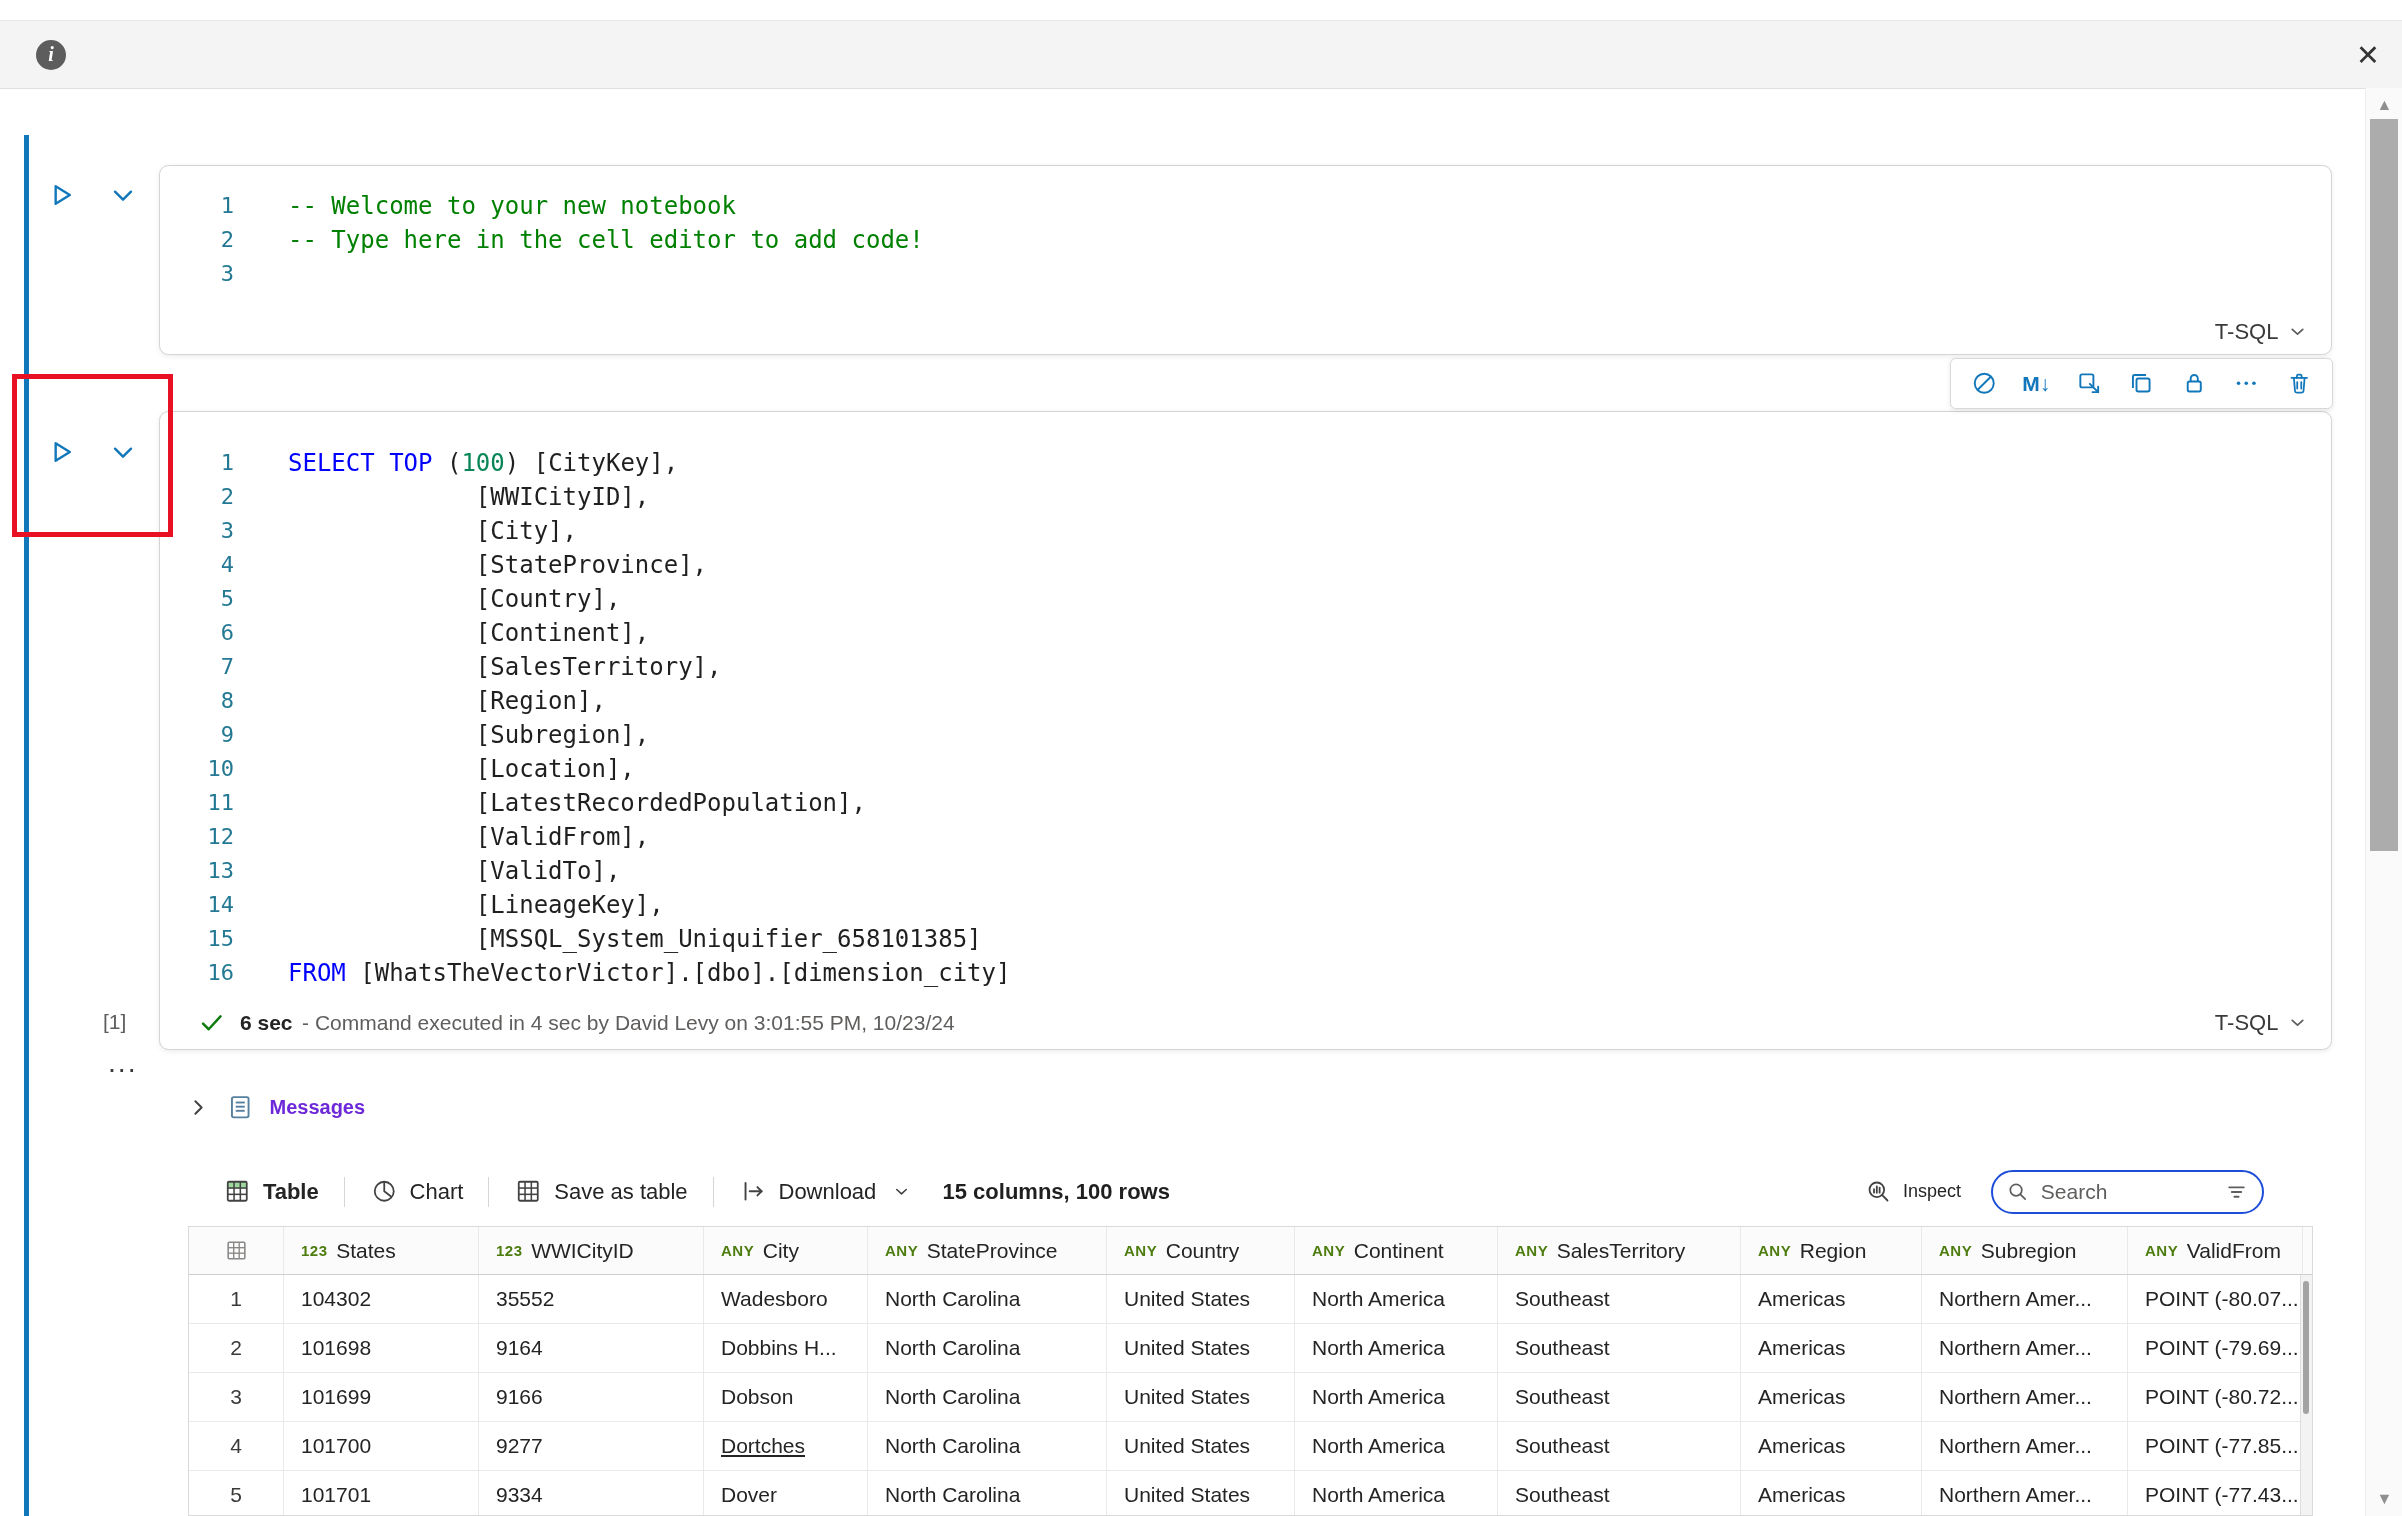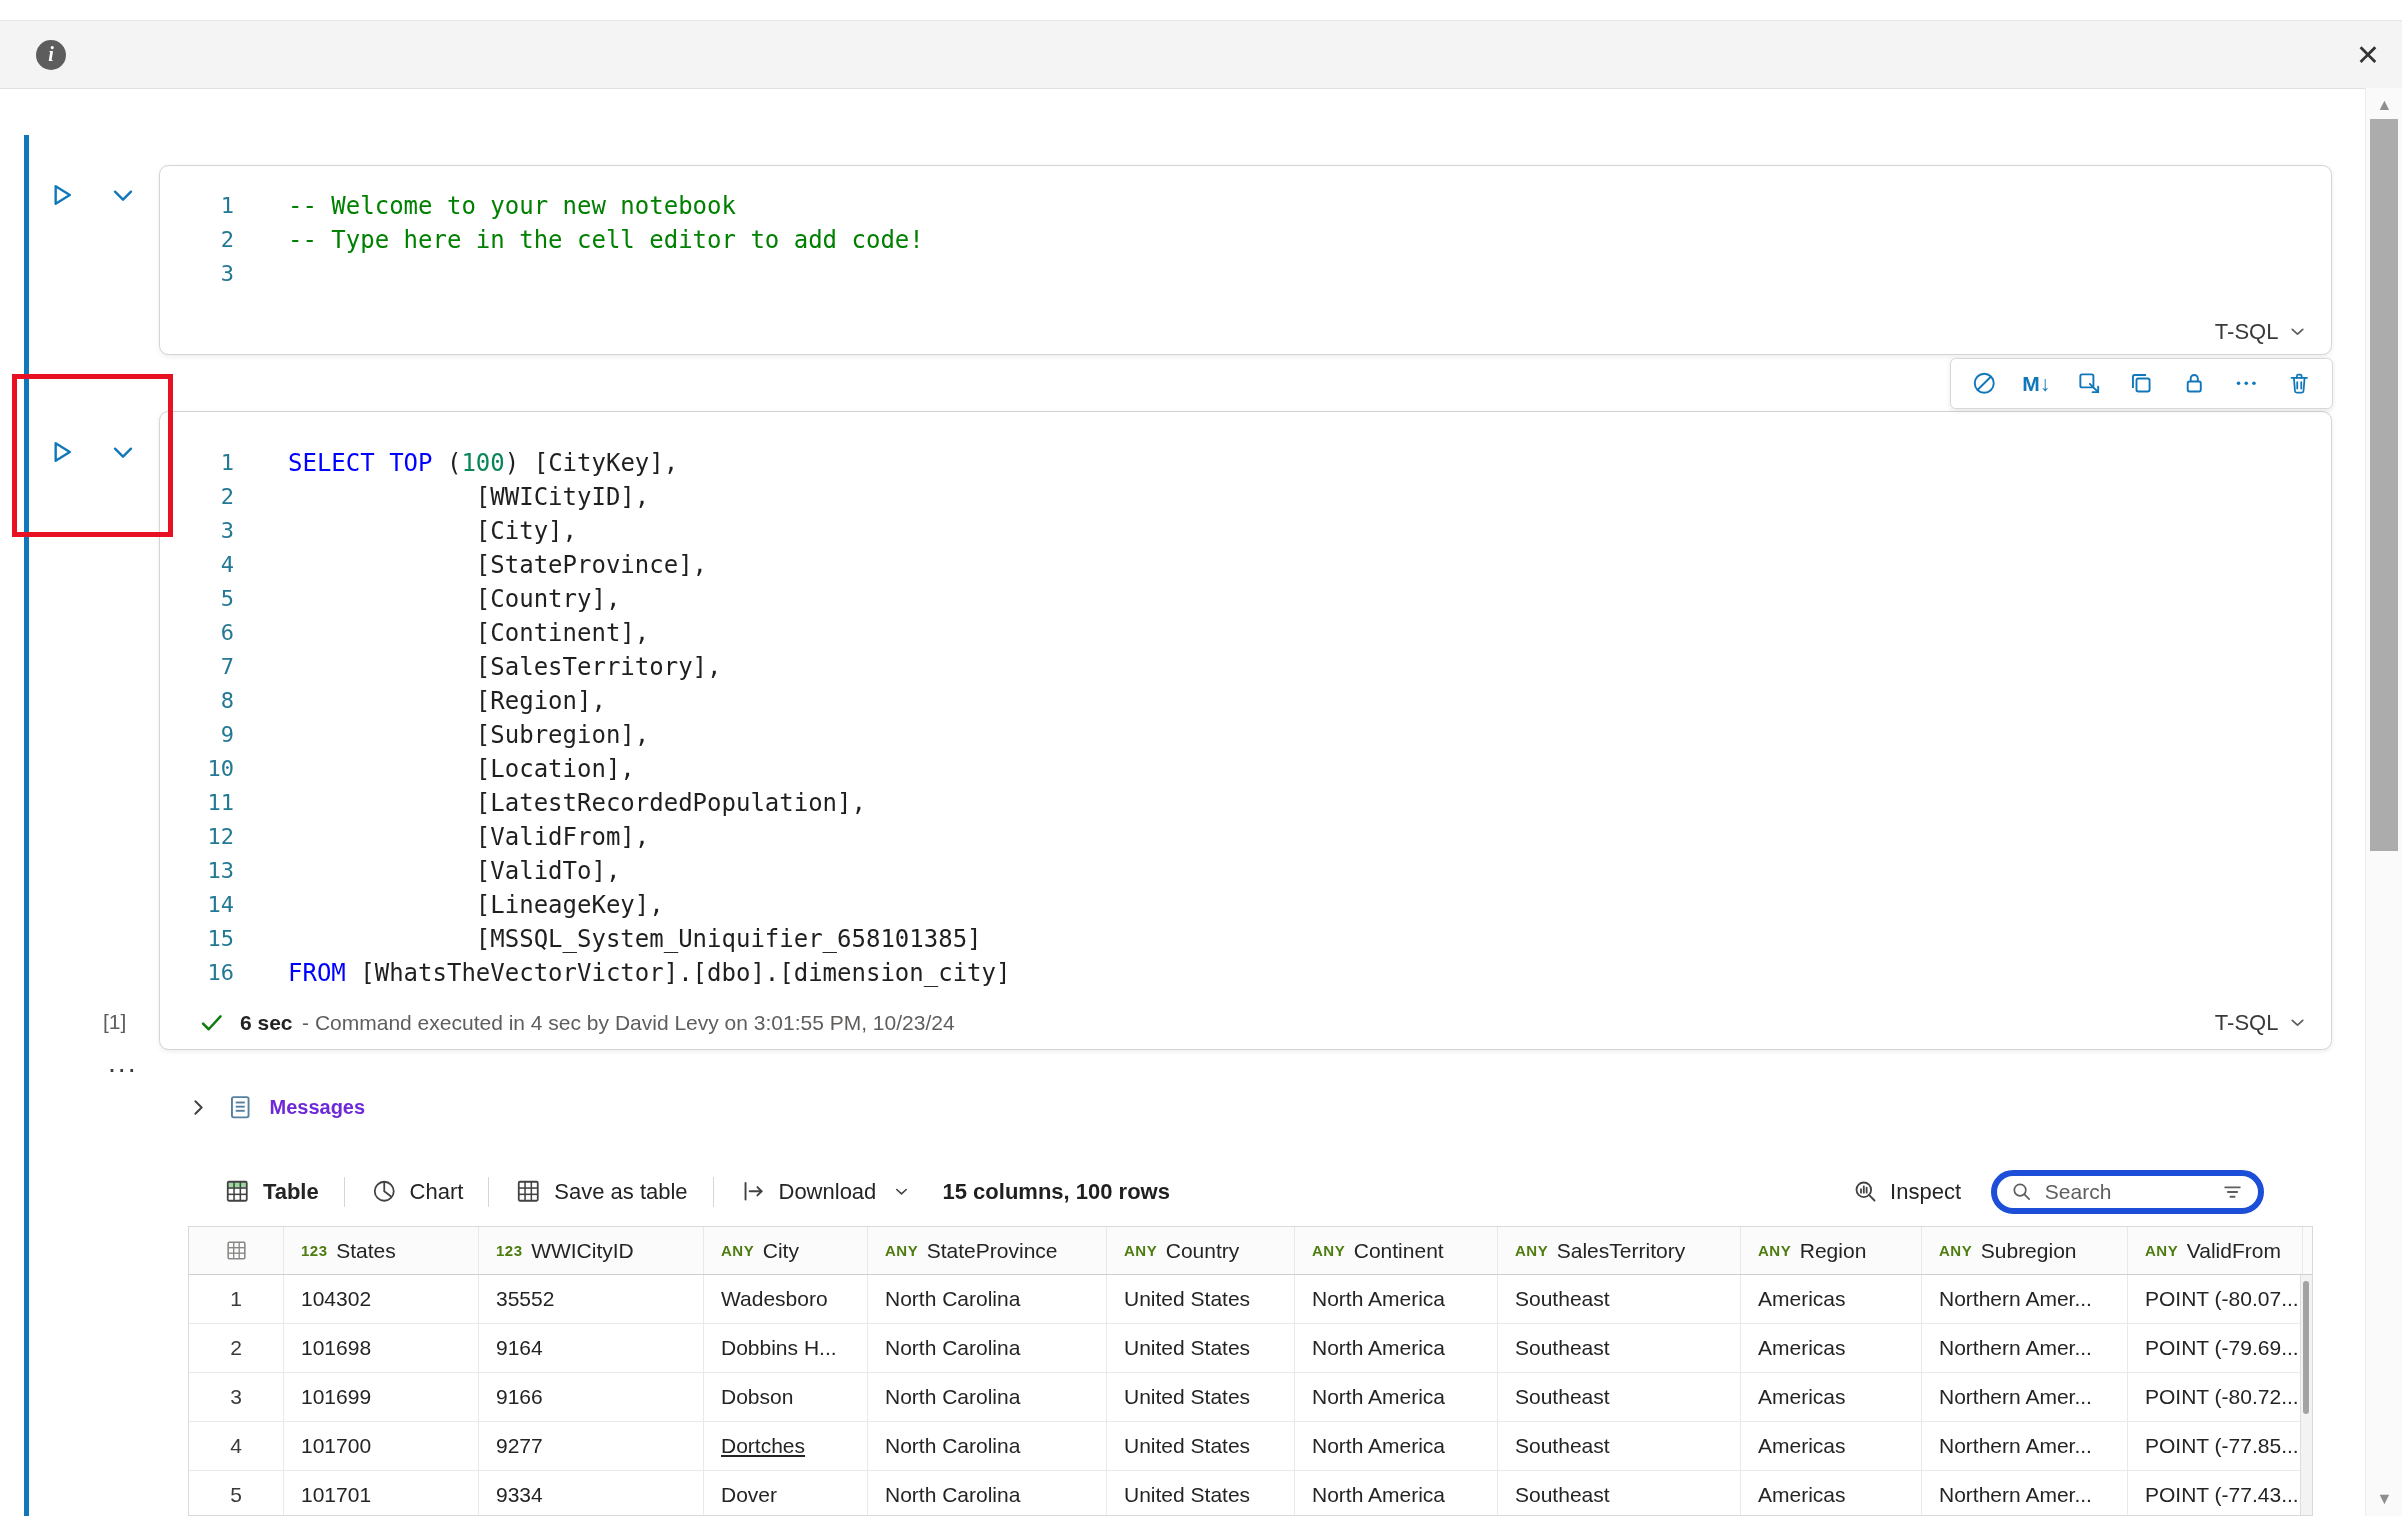--- a/index.html
+++ b/index.html
@@ -76,23 +76,23 @@
 
   
   .results-toolbar{position:absolute;left:179px;top:1161px;width:2134px;height:61px;
         display:flex;align-items:center;padding-left:44px;box-sizing:border-box;}
   .tab{display:flex;align-items:center;gap:11.4px;font-size:22px;color:#242424;cursor:pointer;white-space:nowrap;}
   .tab-ic{width:28.5px;height:28.5px;}
   .tab-table .tab-label{font-weight:600;}
   .tb-divider{width:1px;height:30px;background:#d6d6d6;margin:0 25px;flex:none;}
   .dl-chev{width:19px;height:19px;color:#424242;margin-left:3.8px;}
   .summary{margin-left:32px;font-weight:700;font-size:22px;color:#1f1f1f;white-space:nowrap;}
-  .inspect{position:absolute;right:352px;display:flex;align-items:center;gap:11.4px;font-size:22px;color:#242424;cursor:pointer;}
+  .inspect{position:absolute;right:352px;display:flex;align-items:center;gap:11.4px;font-size:18px;color:#242424;cursor:pointer;}
   .inspect-ic{width:27px;height:27px;color:#424242;}
-  .searchbox{position:absolute;right:49px;width:273px;height:44px;border:6px solid #1d4ed8;border-radius:22px;
+  .searchbox{position:absolute;right:49px;width:273px;height:44px;border:2px solid #1d4ed8;border-radius:22px;
         display:flex;align-items:center;padding:0 13.3px;gap:9.5px;box-sizing:border-box;background:#fff;}
   .search-ic{width:23px;height:23px;color:#605e5c;flex:none;}
   .searchbox input{border:none;outline:none;flex:1;min-width:0;font-size:21px;color:#333;background:transparent;
         font-family:"Liberation Sans","DejaVu Sans",sans-serif;}
   .searchbox input::placeholder{color:#605e5c;}
   .filter-ic{width:25px;height:25px;color:#605e5c;flex:none;cursor:pointer;}
 
   
   .table-wrap{position:absolute;left:188px;top:1226px;width:2125px;height:290px;
         border:1px solid #d9d9d9;box-sizing:border-box;overflow:hidden;background:#fff;}

